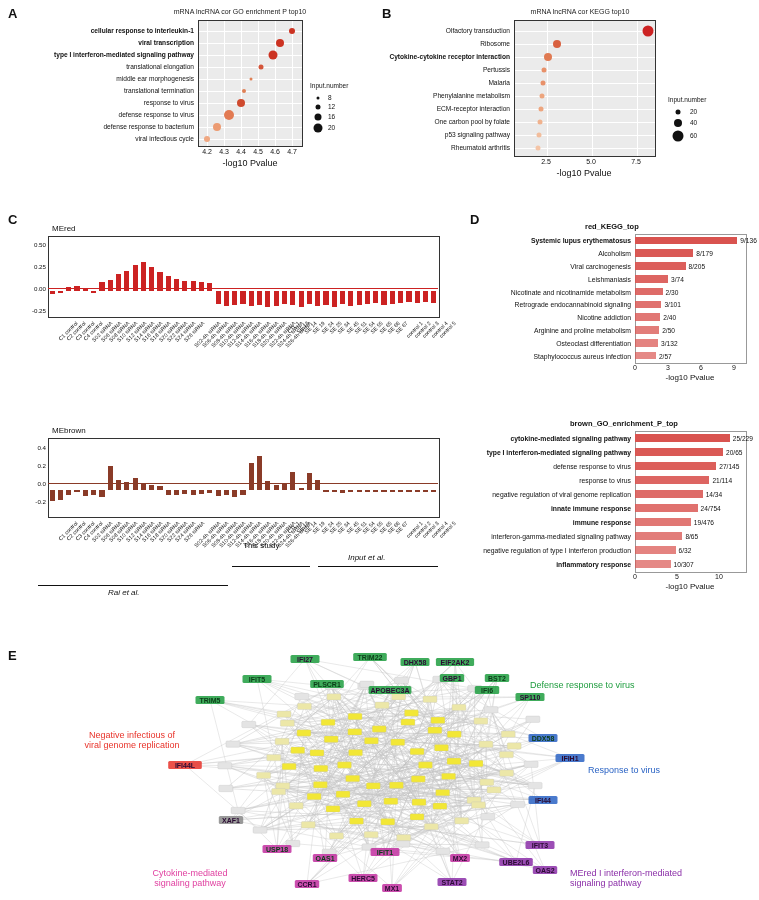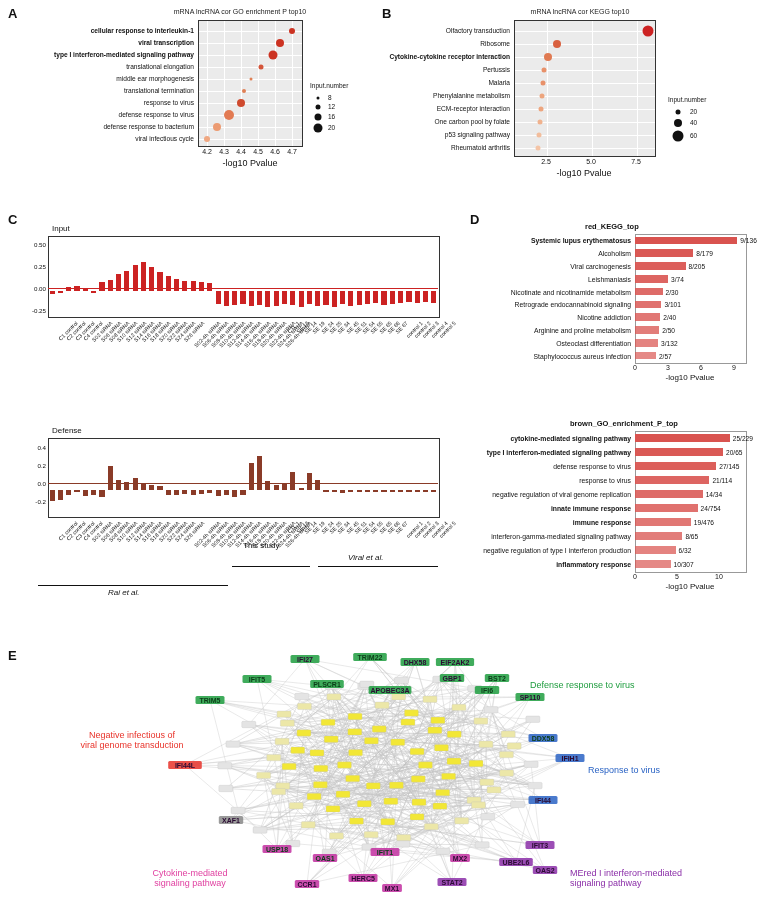--- a/index.html
+++ b/index.html
@@ -150,21 +150,21 @@
         <div class="legnum" style="position:absolute;left:22px;top:1px;">20</div>
       <div class="dot" style="left:10px;top:16px;width:8px;height:8px;background:#111;"></div>
         <div class="legnum" style="position:absolute;left:22px;top:12px;">40</div>
       <div class="dot" style="left:10px;top:29px;width:11px;height:11px;background:#111;"></div>
         <div class="legnum" style="position:absolute;left:22px;top:25px;">60</div>
     </div>
   </div>
 </div>
 
 <div style="position:absolute;left:0;top:218px;width:460px;height:180px;">
-  <div style="position:absolute;left:52px;top:6px;font-size:8px;">Input</div>
+  <div style="position:absolute;left:52px;top:6px;font-size:8px;">MEred</div>
   <div class="barbox" style="left:48px;top:18px;width:390px;height:80px;"></div>
   <div class="ytk" style="left:16px;top:26px;width:30px;">0.50</div>
   <div class="ytk" style="left:16px;top:48px;width:30px;">0.25</div>
   <div class="ytk" style="left:16px;top:70px;width:30px;">0.00</div>
   <div class="ytk" style="left:16px;top:92px;width:30px;">-0.25</div>
   <div class="zero" style="left:48px;top:70px;width:390px;"></div>
   <div id="mered-bars" style="position:absolute;left:48px;top:18px;width:390px;height:80px;">
       <div class="bar" style="background: rgb(204, 34, 34); left: 1.5766px; width: 5.14468px; top: 55px; height: 3px;"></div>
       <div class="bar" style="background: rgb(204, 34, 34); left: 9.87447px; width: 5.14468px; top: 55px; height: 2px;"></div>
       <div class="bar" style="background: rgb(204, 34, 34); left: 18.1723px; width: 5.14468px; top: 51px; height: 4px;"></div>
@@ -258,21 +258,21 @@
       <div class="vlab" style="left: 342.362px; top: 2px;">SE 67</div>
       <div class="vlab" style="left: 350.66px; top: 2px;">control 1</div>
       <div class="vlab" style="left: 358.957px; top: 2px;">control 2</div>
       <div class="vlab" style="left: 367.255px; top: 2px;">control 3</div>
       <div class="vlab" style="left: 375.553px; top: 2px;">control 4</div>
       <div class="vlab" style="left: 383.851px; top: 2px;">control 5</div>
     </div>
 </div>
 
 <div style="position:absolute;left:0;top:420px;width:460px;height:190px;">
-  <div style="position:absolute;left:52px;top:6px;font-size:8px;">Defense</div>
+  <div style="position:absolute;left:52px;top:6px;font-size:8px;">MEbrown</div>
   <div class="barbox" style="left:48px;top:18px;width:390px;height:78px;"></div>
   <div class="ytk" style="left:18px;top:27px;width:28px;">0.4</div>
   <div class="ytk" style="left:18px;top:45px;width:28px;">0.2</div>
   <div class="ytk" style="left:18px;top:63px;width:28px;">0.0</div>
   <div class="ytk" style="left:18px;top:81px;width:28px;">-0.2</div>
   <div class="zero" style="left:48px;top:63px;width:390px;background:#8a3b28;"></div>
   <div id="mebrown-bars" style="position:absolute;left:48px;top:18px;width:390px;height:78px;">
       <div class="bar" style="background: rgb(138, 59, 40); left: 1.5766px; width: 5.14468px; top: 52px; height: 11.44px;"></div>
       <div class="bar" style="background: rgb(138, 59, 40); left: 9.87447px; width: 5.14468px; top: 52px; height: 10.4px;"></div>
       <div class="bar" style="background: rgb(138, 59, 40); left: 18.1723px; width: 5.14468px; top: 52px; height: 5.2px;"></div>
@@ -366,21 +366,21 @@
       <div class="vlab" style="left: 342.362px; top: 2px;">SE 67</div>
       <div class="vlab" style="left: 350.66px; top: 2px;">control 1</div>
       <div class="vlab" style="left: 358.957px; top: 2px;">control 2</div>
       <div class="vlab" style="left: 367.255px; top: 2px;">control 3</div>
       <div class="vlab" style="left: 375.553px; top: 2px;">control 4</div>
       <div class="vlab" style="left: 383.851px; top: 2px;">control 5</div>
     </div>
   <div class="underline" style="left:232px;top:146px;width:78px;"></div>
   <div class="grouplab" style="left:243px;top:121px;">This study</div>
   <div class="underline" style="left:318px;top:146px;width:120px;"></div>
-  <div class="grouplab" style="left:348px;top:133px;font-style:italic;">Viral et al.</div>
+  <div class="grouplab" style="left:348px;top:133px;font-style:italic;">Input et al.</div>
   <div class="underline" style="left:38px;top:165px;width:190px;"></div>
   <div class="grouplab" style="left:108px;top:168px;font-style:italic;">Rai et al.</div>
 </div>
 
 <div style="position:absolute;left:465px;top:218px;width:294px;height:185px;">
   <div style="position:absolute;left:120px;top:4px;font-size:7.5px;font-weight:bold;">red_KEGG_top</div>
   <div class="barbox" style="left:170px;top:16px;width:110px;height:128px;border-color:#999;"></div>
   <div id="kegg-bars" style="position:absolute;left:170px;top:16px;width:110px;height:128px;">
       <div class="hbar" style="left: 0px; top: 2.56px; width: 102.3px; height: 7.68px; background: rgb(217, 83, 79); opacity: 1;"></div>
       <div class="hbar" style="left: 0px; top: 15.36px; width: 58.3px; height: 7.68px; background: rgb(217, 83, 79); opacity: 0.965;"></div>
@@ -1097,21 +1097,21 @@
       <div class="gene" style="left: 415px; top: 42px; color: rgb(43, 11, 51);">DHX58</div>
       <div class="gene" style="left: 455px; top: 42px; color: rgb(43, 11, 51);">EIF2AK2</div>
       <div class="gene" style="left: 390px; top: 70px; color: rgb(43, 11, 51);">APOBEC3A</div>
       <div class="gene" style="left: 305px; top: 39px; color: rgb(43, 11, 51);">IFI27</div>
       <div class="gene" style="left: 530px; top: 77px; color: rgb(43, 11, 51);">SP110</div>
       <div class="gene" style="left: 185px; top: 145px; color: rgb(43, 11, 51);">IFI44L</div>
       <div class="gene" style="left: 231px; top: 200px; color: rgb(43, 11, 51);">XAF1</div>
     </div>
   <div class="netlabel" style="left:62px;top:110px;color:#e8332a;text-align:center;width:140px;">
     <span>Negative infectious of</span><br>
-    <span>viral genome transduction</span>
+    <span>viral genome replication</span>
   </div>
   <div class="netlabel" style="left:530px;top:60px;color:#1f9d3f;">Defense response to virus</div>
   <div class="netlabel" style="left:588px;top:145px;color:#2a63c4;">Response to virus</div>
   <div class="netlabel" style="left:125px;top:248px;color:#e040a0;text-align:center;width:130px;">
     <span>Cytokine-mediated</span><br>
     <span>signaling pathway</span>
   </div>
   <div class="netlabel" style="left:570px;top:248px;color:#8b2fa8;width:175px;">
     <span>MEred I interferon-mediated</span><br>
     <span>signaling pathway</span>

